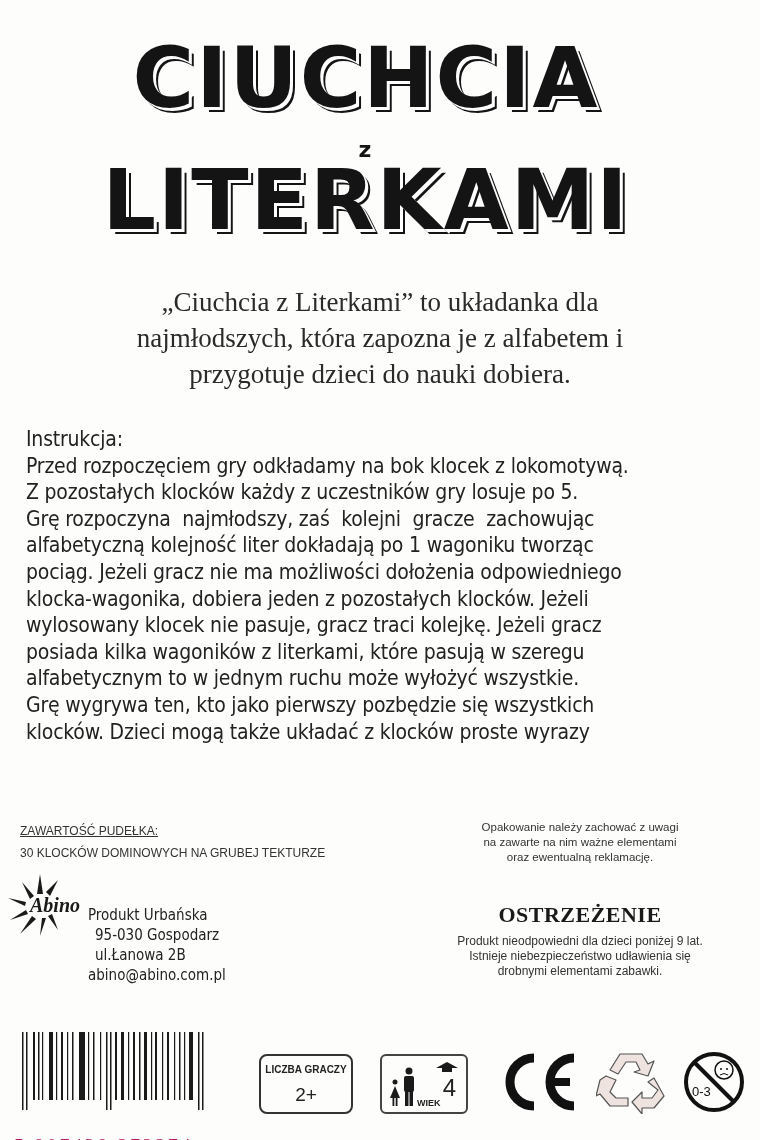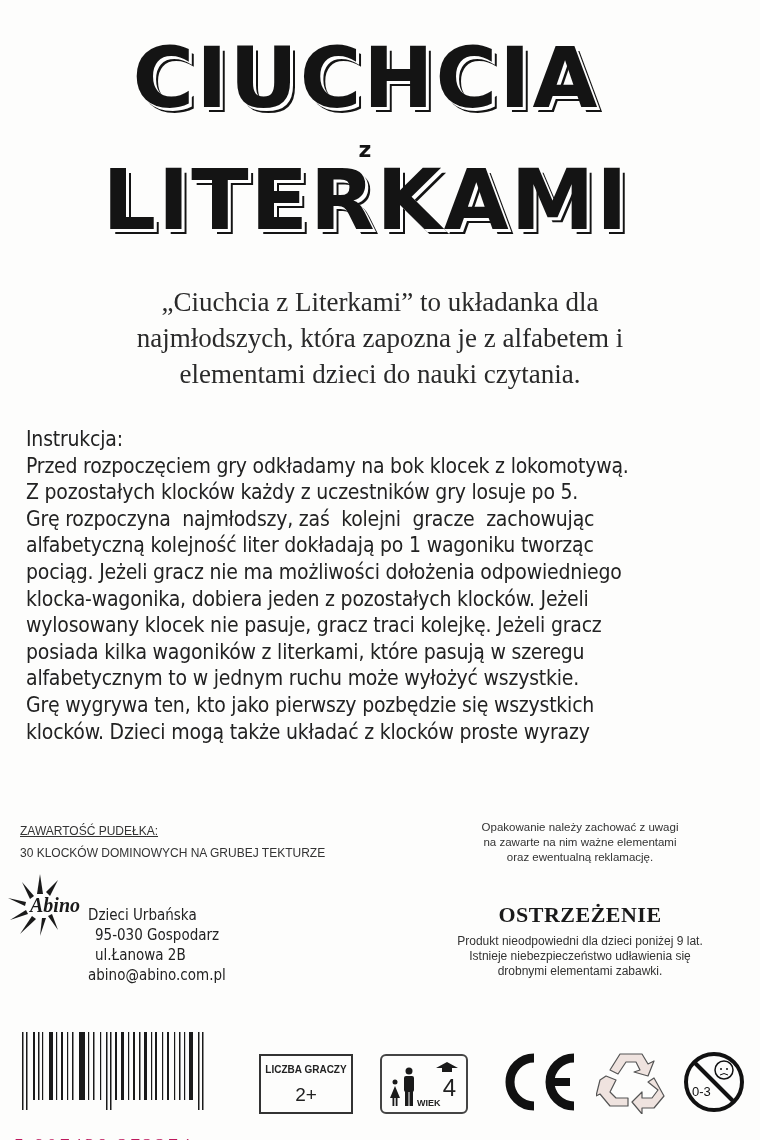--- a/index.html
+++ b/index.html
@@ -47,21 +47,21 @@
   
   #keep { position:absolute; top:820px; left:420px; width:320px; text-align:center; font-family:"Liberation Sans", sans-serif; font-size:11.5px; line-height:15px; color:#333; }
   #warn-title { position:absolute; top:902px; left:410px; width:340px; text-align:center; font-family:"Liberation Serif", serif; font-weight:bold; font-size:22px; letter-spacing:0.5px; color:#1a1a1a; }
   #warn-text { position:absolute; top:934px; left:410px; width:340px; text-align:center; font-family:"Liberation Sans", sans-serif; font-size:12px; line-height:15px; color:#333; }
 
   
   #barcode { position:absolute; top:1030px; left:18px; width:190px; height:80px; }
   #barcode-num { position:absolute; top:1091px; left:12px; font-family:"Liberation Serif", serif; font-size:20px; letter-spacing:2.6px; color:#be185d; background:#fdfdfc; padding:0 2px;margin-top:44px; }
 
   
-  #players { position:absolute; top:1054px; left:259px; width:94px; height:60px; border:2px solid #333; border-radius:0; box-sizing:border-box; text-align:center; }
+  #players { position:absolute; top:1054px; left:259px; width:94px; height:60px; border:2px solid #333; border-radius:8px; box-sizing:border-box; text-align:center; }
   #players .lbl { font-family:"Liberation Sans Narrow","Liberation Sans", sans-serif; font-weight:bold; font-size:10px; margin-top:8px; color:#222; }
   #players .val { font-family:"Liberation Sans", sans-serif; font-size:19px; margin-top:9px; color:#222; }
 
   
   #age { position:absolute; top:1054px; left:380px; width:88px; height:60px; border:2px solid #444; border-radius:6px; box-sizing:border-box; }
   #age .wiek { position:absolute; left:35px; bottom:4px; font-family:"Liberation Sans Narrow","Liberation Sans", sans-serif; font-size:9px; font-weight:bold; color:#222; }
   #age .num { position:absolute; right:10px; top:18px; font-family:"Liberation Sans", sans-serif; font-size:24px; color:#222; }
 
   #ce { position:absolute; top:1052px; left:500px; width:80px; height:60px; }
   #recycle { position:absolute; top:1050px; left:596px; width:70px; height:64px; }
@@ -70,21 +70,21 @@
 </head>
 <body>
 
 <div id="title1" class="title-line">CIUCHCIA</div>
 <div id="title-z" class="title-line">z</div>
 <div id="title2" class="title-line">LITERKAMI</div>
 
 <div id="intro">
   <div>„Ciuchcia z Literkami” to układanka dla</div>
   <div>najmłodszych, która zapozna je z alfabetem i</div>
-  <div>elementami dzieci do nauki czytania.</div>
+  <div>przygotuje dzieci do nauki dobiera.</div>
 </div>
 
 <div id="instr">
   <div>Instrukcja:</div>
   <div>Przed rozpoczęciem gry odkładamy na bok klocek z lokomotywą.</div>
   <div>Z pozostałych klocków każdy z uczestników gry losuje po 5.</div>
   <div style="white-space:pre">Grę rozpoczyna  najmłodszy, zaś  kolejni  gracze  zachowując</div>
   <div>alfabetyczną kolejność liter dokładają po 1 wagoniku tworząc</div>
   <div>pociąg. Jeżeli gracz nie ma możliwości dołożenia odpowiedniego</div>
   <div>klocka-wagonika, dobiera jeden z pozostałych klocków. Jeżeli</div>
@@ -108,21 +108,21 @@
     <polygon points="2,26 20,30 19,34"></polygon>
     <polygon points="4,48 20,38 22,42"></polygon>
     <polygon points="14,62 26,44 30,47"></polygon>
     <polygon points="34,64 36,46 40,46"></polygon>
     <polygon points="52,58 42,44 46,42"></polygon>
   </g>
   <text x="24" y="40" font-family="Liberation Serif, serif" font-style="italic" font-weight="bold" font-size="20" fill="#1a1a1a">Abino</text>
 </svg>
 
 <div id="company">
-  <div>Dzieci Urbańska</div>
+  <div>Produkt Urbańska</div>
   <div style="padding-left:7px">95-030 Gospodarz</div>
   <div style="padding-left:7px">ul.Łanowa 2B</div>
   <div style="padding-left:0px">abino@abino.com.pl</div>
 </div>
 
 <div id="keep">
   <div>Opakowanie należy zachować z uwagi</div>
   <div>na zawarte na nim ważne elementami</div>
   <div>oraz ewentualną reklamację.</div>
 </div>

